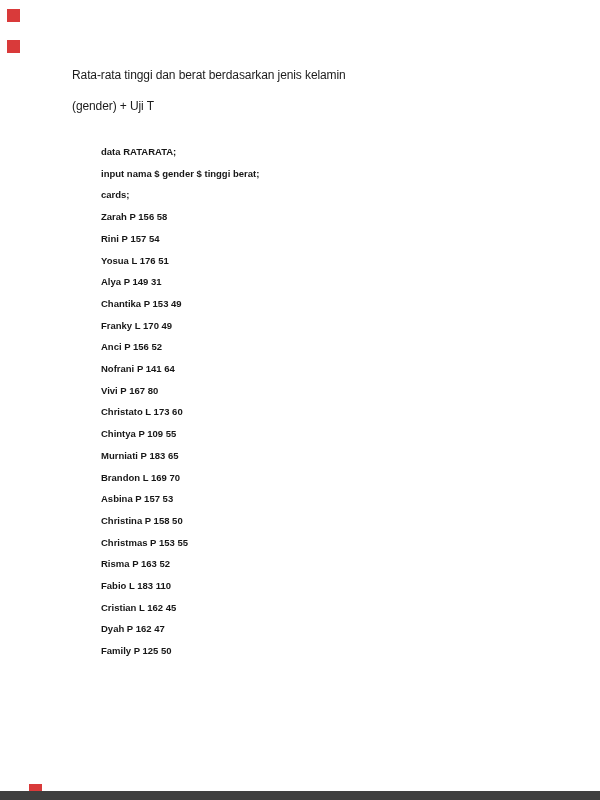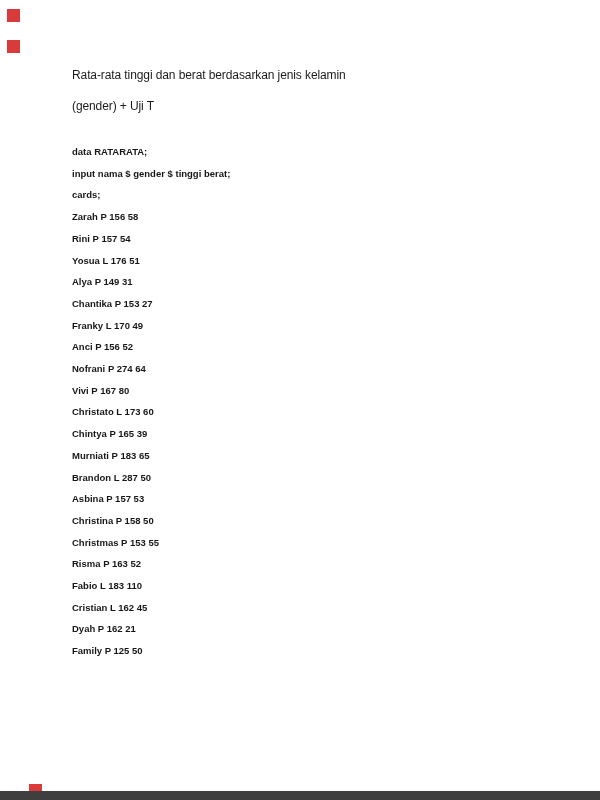--- a/index.html
+++ b/index.html
@@ -23,21 +23,21 @@
   .doc-body {
     position: absolute;
     left: 72px; top: 141px;
     width: 470px;
     font-size: 9.5px;
     font-weight: 700;
     line-height: 21.7px;
     color: #171717;
     letter-spacing: 0;
   }
-  .code-line, .data-line { white-space: pre; }
+  .code-line, .data-line { white-space: pre; margin-left: 29px; }
   .marker-red {
     position: absolute;
     width: 13px; height: 13px;
     background: #d93a3a;
   }
   #marker-top-1 { left: 7px; top: 9px; }
   #marker-top-2 { left: 7px; top: 40px; }
   #marker-bottom { left: 29px; top: 784px; }
   .bottom-bar {
     position: absolute;
@@ -59,34 +59,34 @@
 
 <div class="doc-body">
   <div class="code-line">data RATARATA;</div>
   <div class="code-line">input nama $ gender $ tinggi berat;</div>
   <div class="code-line">cards;</div>
   <div id="records-container">
       <div class="data-line">Zarah P 156 58</div>
       <div class="data-line">Rini P 157 54</div>
       <div class="data-line">Yosua L 176 51</div>
       <div class="data-line">Alya P 149 31</div>
-      <div class="data-line">Chantika P 153 27</div>
+      <div class="data-line">Chantika P 153 49</div>
       <div class="data-line">Franky L 170 49</div>
       <div class="data-line">Anci P 156 52</div>
-      <div class="data-line">Nofrani P 274 64</div>
+      <div class="data-line">Nofrani P 141 64</div>
       <div class="data-line">Vivi P 167 80</div>
       <div class="data-line">Christato L 173 60</div>
-      <div class="data-line">Chintya P 165 39</div>
+      <div class="data-line">Chintya P 109 55</div>
       <div class="data-line">Murniati P 183 65</div>
-      <div class="data-line">Brandon L 287 50</div>
+      <div class="data-line">Brandon L 169 70</div>
       <div class="data-line">Asbina P 157 53</div>
       <div class="data-line">Christina P 158 50</div>
       <div class="data-line">Christmas P 153 55</div>
       <div class="data-line">Risma P 163 52</div>
       <div class="data-line">Fabio L 183 110</div>
       <div class="data-line">Cristian L 162 45</div>
-      <div class="data-line">Dyah P 162 21</div>
+      <div class="data-line">Dyah P 162 47</div>
       <div class="data-line">Family P 125 50</div>
     </div>
 </div>
 
 <div class="marker-red" id="marker-bottom"></div>
 <div class="bottom-bar"></div>
 
 </body></html>

